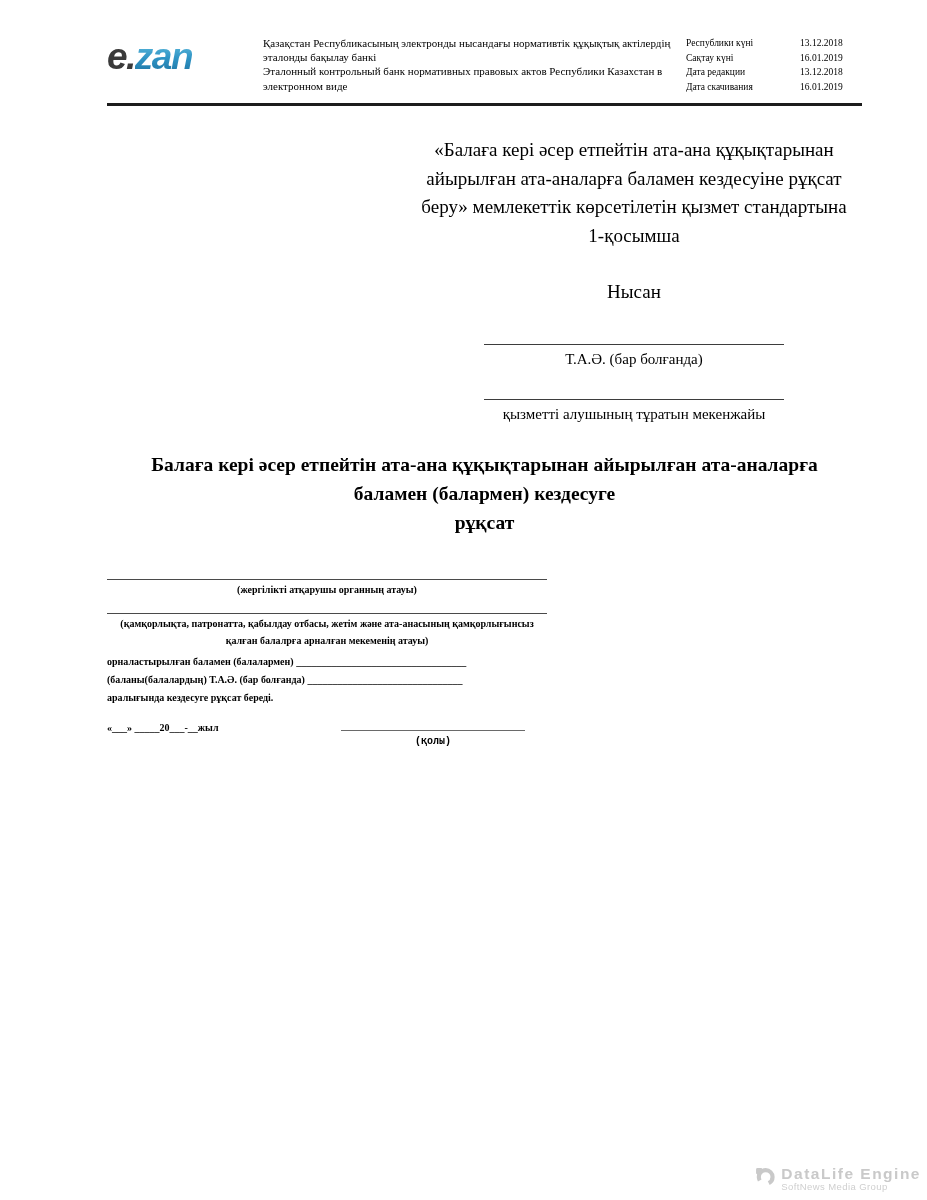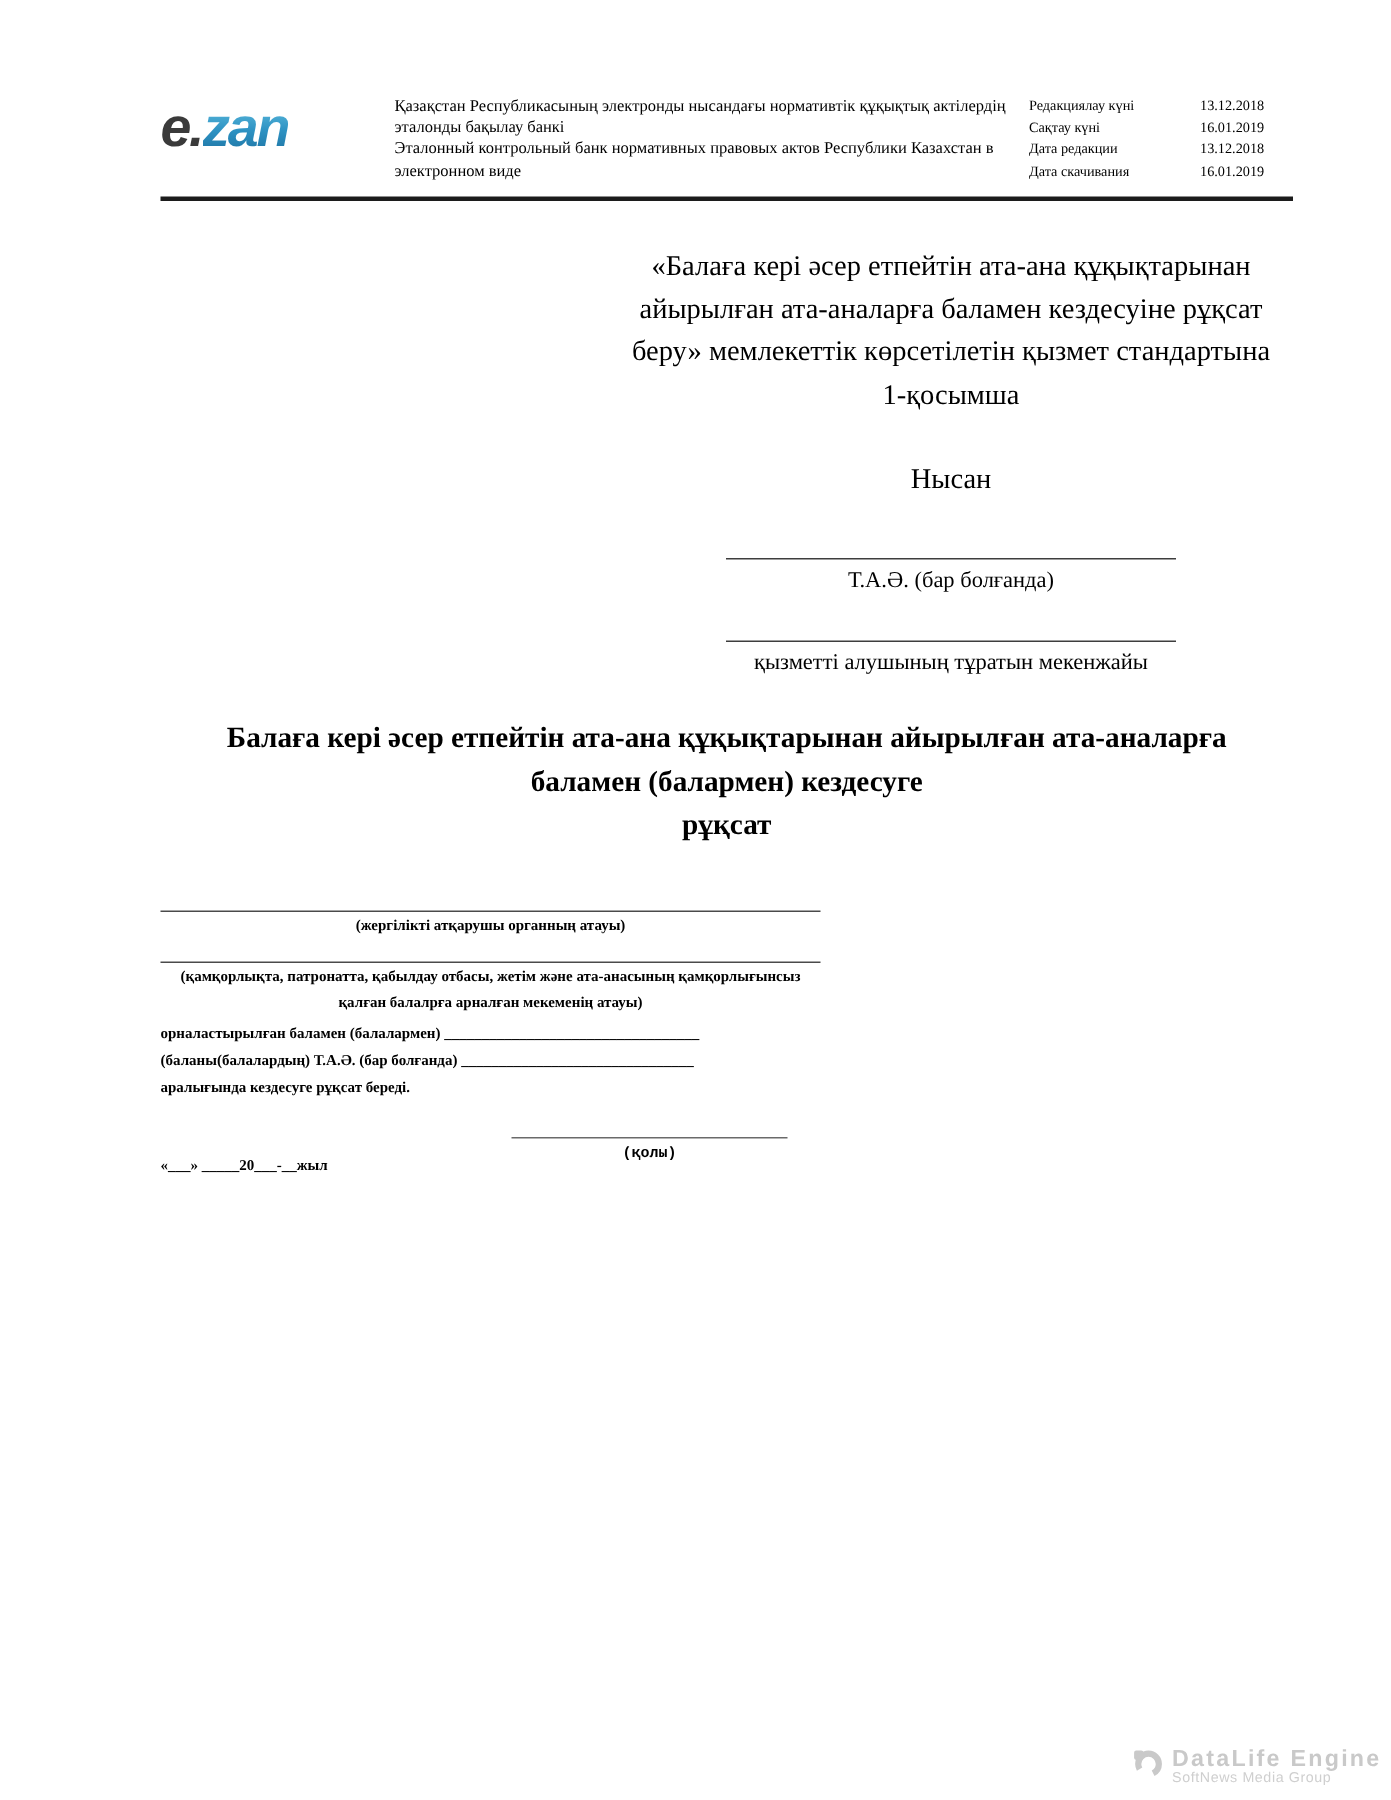--- a/index.html
+++ b/index.html
@@ -1,20 +1,20 @@
 <!DOCTYPE html>
 <html><head>
 <meta charset="utf-8">
 <style>
   html,body{margin:0;padding:0;background:#fff;}
   .page{
     width:927px;height:1200px;position:relative;background:#ffffff;
     font-family:"Liberation Serif",serif;color:#000;overflow:hidden;margin:0 auto;
   }
-  .content{position:absolute;left:107px;top:62px;width:755px;}
+  .content{position:absolute;left:107px;top:34px;width:755px;}
 
   
   .doc-header{display:flex;align-items:flex-start;}
   .logo{width:138px;flex:0 0 auto;font-family:"Liberation Sans",sans-serif;
         font-weight:bold;font-style:italic;font-size:37px;letter-spacing:-1.5px;line-height:46px;}
   .logo-e{color:#3a3a3a;}
   .logo-zan{color:#2a8fc2;}
   @supports ((-webkit-background-clip:text) or (background-clip:text)){
     .logo-zan{background:linear-gradient(180deg,#70c9e6 0%,#2e93c4 55%,#1b6f9e 100%);
       -webkit-background-clip:text;background-clip:text;color:transparent;}
@@ -38,21 +38,21 @@
   .main-heading{margin:21px 0 0 0;text-align:center;font-size:19.5px;font-weight:bold;line-height:29px;}
 
   
   .form-body{margin-top:32px;width:440px;font-size:10px;font-weight:bold;line-height:17px;}
   .blank-line{border-bottom:1.2px solid #4a4a4a;height:10px;}
   .b-caption{text-align:center;margin:1px 0 2px 0;}
   .b-caption-2{margin-bottom:4px;}
   .form-body p{margin:0;line-height:18px;}
   .bl-2{margin-top:5px;}
   .date-sign-row{display:flex;align-items:flex-start;margin-top:12px;}
-  .date-part{flex:0 0 auto;margin-top:22px;}
+  .date-part{flex:0 0 auto;}
   .sign{margin-left:auto;margin-right:22px;width:184px;text-align:center;font-family:Liberation Mono, monospace;}
   .sign-line{border-bottom:1.2px solid #6a6a6a;height:11px;}
   .sign-caption{margin-top:2px;}
 
   
   .watermark{position:absolute;right:6px;bottom:8px;display:flex;align-items:center;
              gap:5px;color:#c9c9c9;font-family:"Liberation Sans",sans-serif;}
   .wm-icon{flex:0 0 auto;margin-top:1px;}
   .wm-brand{font-size:15.5px;letter-spacing:1.5px;line-height:15px;font-weight:bold;}
   .wm-sub{font-size:9.5px;letter-spacing:0.4px;line-height:11px;color:#cfcfcf;}
@@ -66,21 +66,21 @@
     <header class="doc-header">
       <div class="logo">
         <span class="logo-e">e.</span><span class="logo-zan">zan</span>
       </div>
       <div class="org-text">
         <p>Қазақстан Республикасының электронды нысандағы нормативтік құқықтық актілердің эталонды бақылау банкі</p>
         <p>Эталонный контрольный банк нормативных правовых актов Республики Казахстан в электронном виде</p>
       </div>
       <div class="dates">
         <div class="date-row">
-          <span>Редакциялау күні</span>
+          <span>Республики күні</span>
           <span>13.12.2018</span>
         </div>
         <div class="date-row">
           <span>Сақтау күні</span>
           <span>16.01.2019</span>
         </div>
         <div class="date-row">
           <span>Дата редакции</span>
           <span>13.12.2018</span>
         </div>

